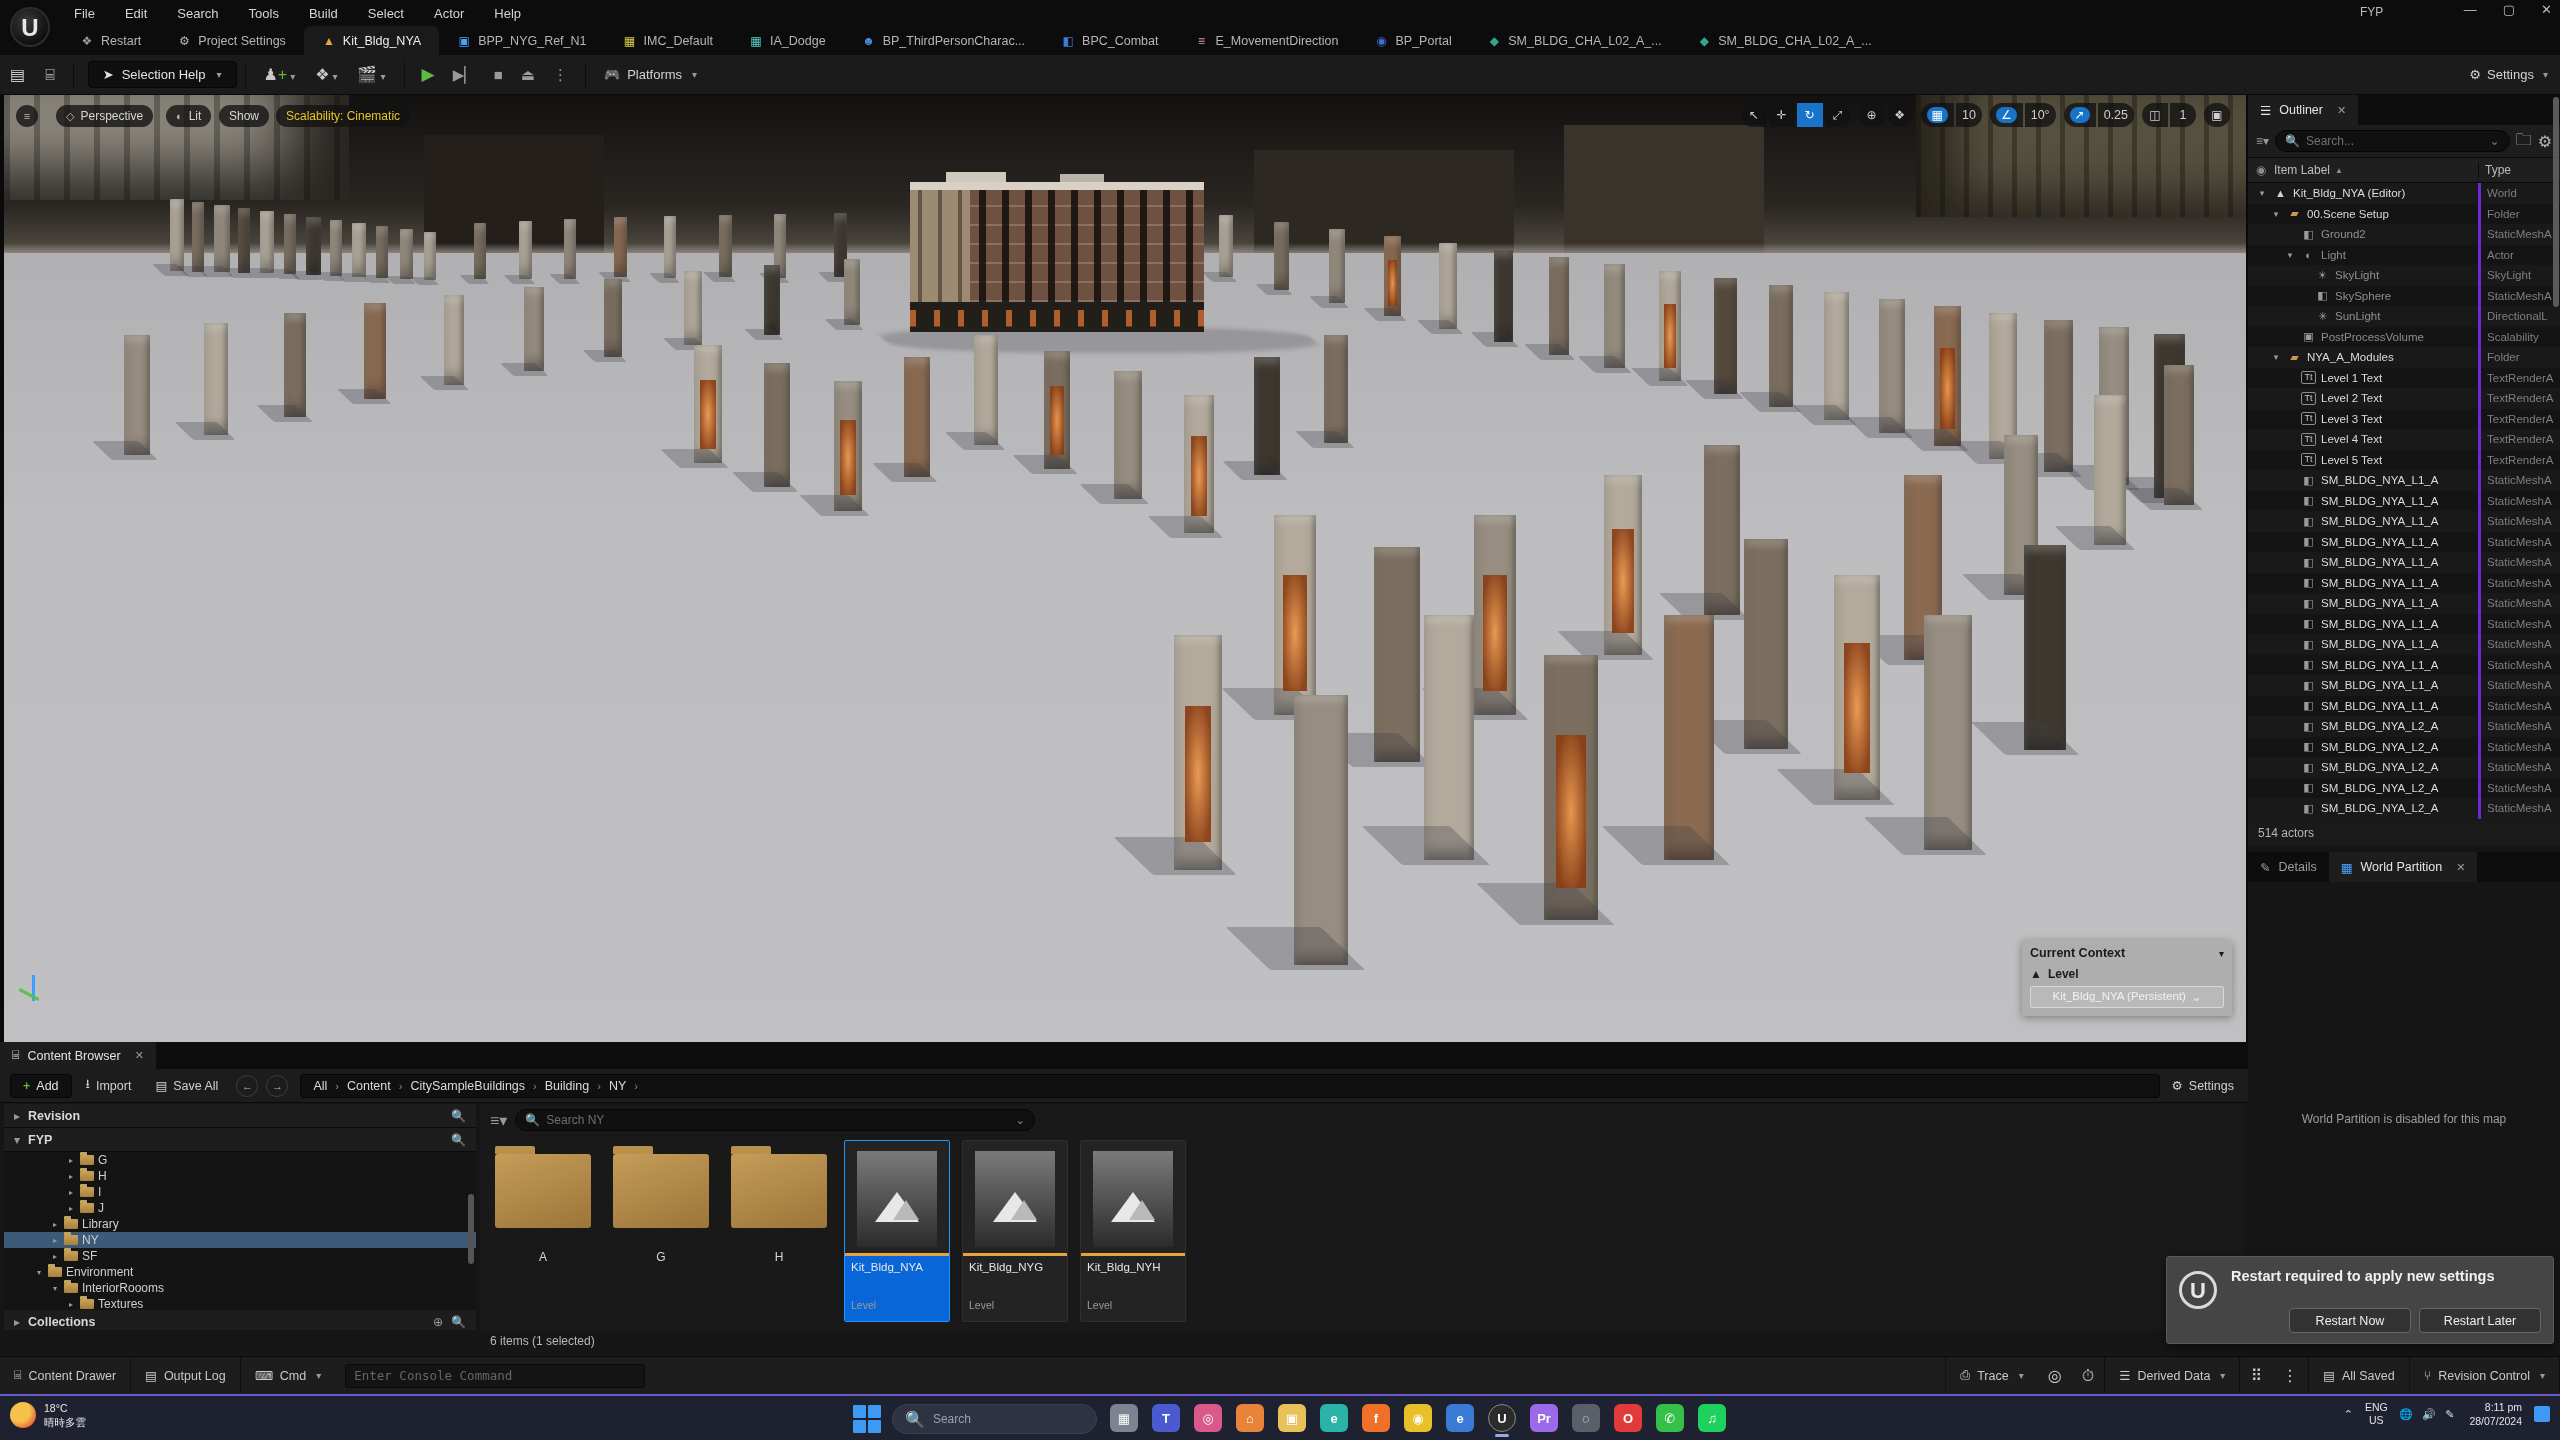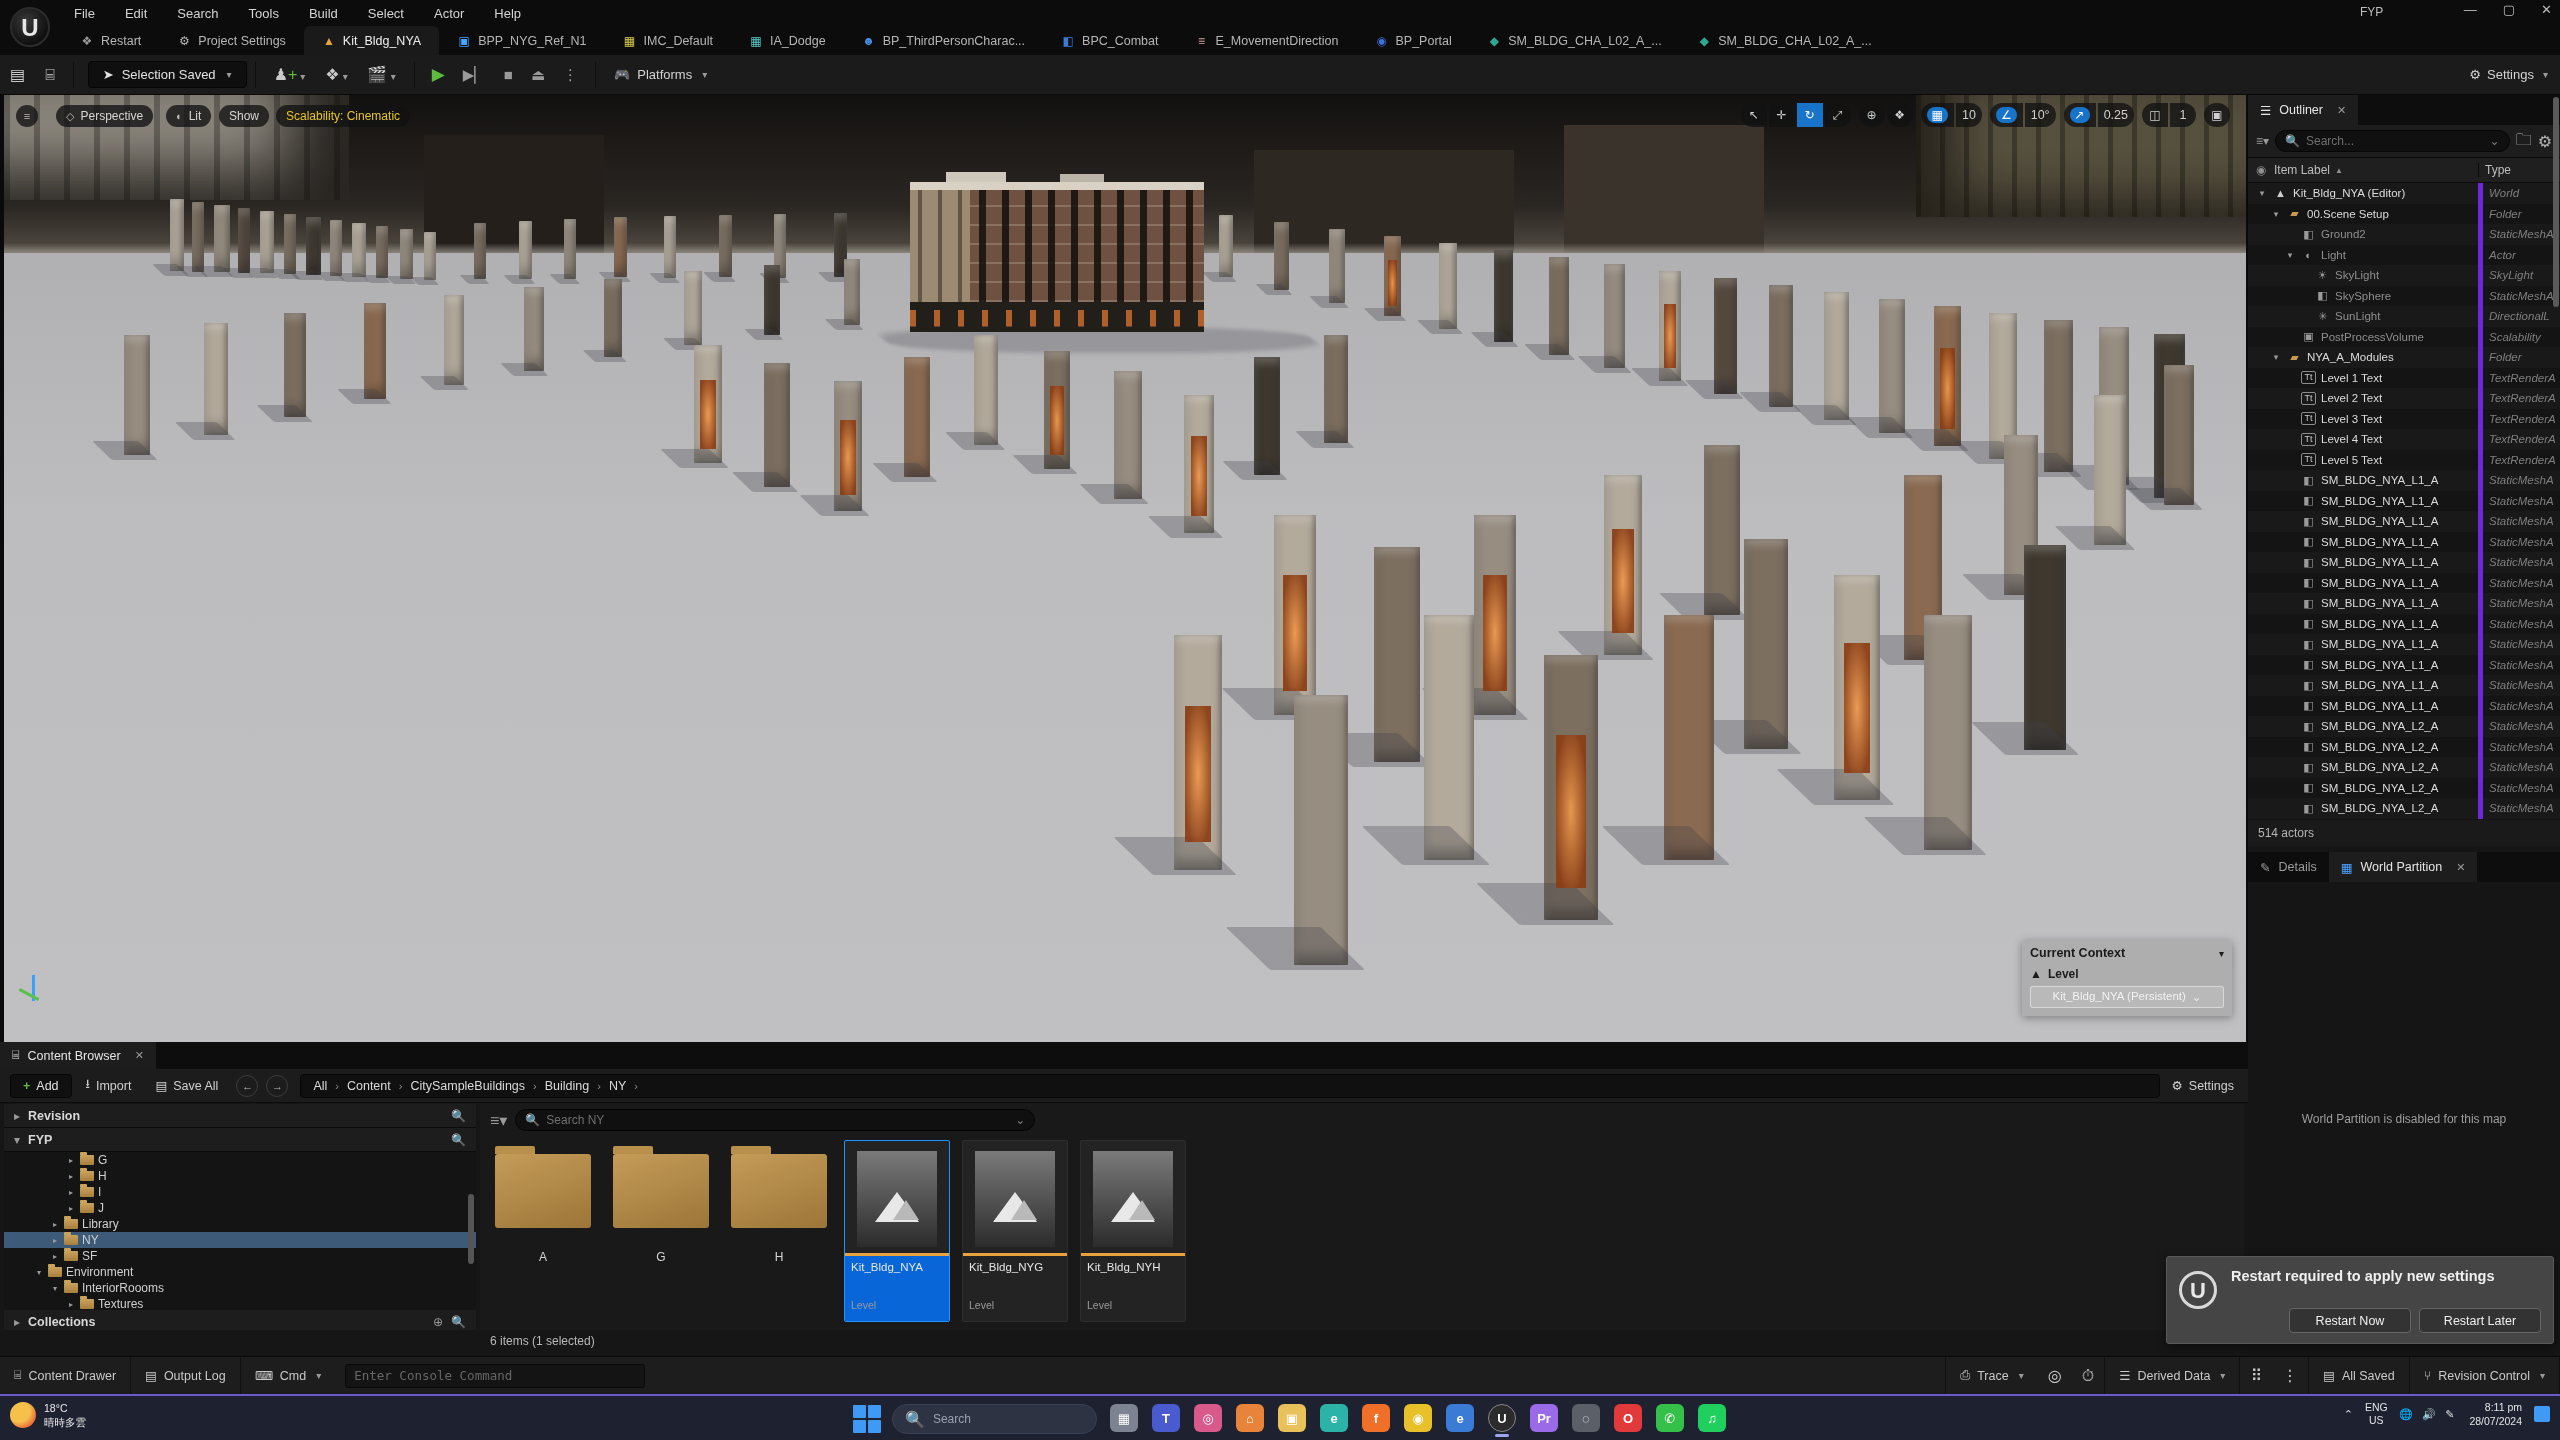--- a/index.html
+++ b/index.html
@@ -116,22 +116,22 @@
     display:flex; align-items:center; font-size:12px; color:#bdbdbd; }
   #col-eye { width:26px; text-align:center; color:#8f8f8f; }
   #col-item { flex:1; display:flex; gap:5px; align-items:center; }
   #col-type { width:82px; border-left:1px solid #0a0a0a; padding-left:6px; }
   #outliner-rows { height:637px; overflow:hidden; position:relative; }
   .orow { display:flex; align-items:center; height:20.5px; font-size:11.5px; }
   .orow:nth-child(odd) { background:#191919; }
   .orow:nth-child(even) { background:#141414; }
   .orow .lbl { flex:1; display:flex; align-items:center; gap:5px; overflow:hidden; white-space:nowrap; color:#dcdcdc; }
   .orow.dim .lbl { color:#8e8e8e; }
-  .orow .typ { width:82px; color:#7f7f7f; overflow:hidden; white-space:nowrap; border-left:5px solid #6d28d9;
-    padding-left:6px; align-self:stretch; display:flex; align-items:center;font-style:italic; }
+  .orow .typ { width:82px; color:#7f7f7f; overflow:hidden; white-space:nowrap; border-left:3px solid #6d28d9;
+    padding-left:6px; align-self:stretch; display:flex; align-items:center; }
   .orow .arr { width:12px; color:#9a9a9a; font-size:9px; text-align:center; flex:none; }
   .orow .oicon { width:15px; text-align:center; font-size:11px; flex:none; }
   .orow .tticon { width:15px; height:13px; border:1px solid #8d8d8d; color:#c9c9c9; font-size:9px; line-height:11px;
     text-align:center; flex:none; border-radius:2px; }
   #outliner-scroll { position:absolute; right:1px; top:2px; width:6px; height:210px; background:#5a5a5a; border-radius:3px; }
   #outliner-footer { height:26px; display:flex; align-items:center; padding:0 10px; font-size:12px; color:#b5b5b5; background:#1a1a1a; }
 
   #details { position:absolute; left:2248px; top:852px; width:312px; height:504px; background:#151515; }
   #details-tabrow { height:30px; background:#0d0d0d; display:flex; }
   #wp-message { margin-top:230px; text-align:center; font-size:12px; color:#9d9d9d; }
@@ -306,21 +306,21 @@
         </div>
       </div>
   </div>
 
   <div id="toolbar">
     <span class="tb-icon">▤</span>
     <span class="tb-icon">⌸</span>
     <span class="tb-sep"></span>
     <div id="selection-mode">
       <span>➤</span>
-      <span>Selection Saved</span>
+      <span>Selection Help</span>
       <span class="tb-drop">▾</span>
     </div>
     <span class="tb-sep"></span>
     <span class="tb-icon">♟<span style="color:#5dbb3f">+</span><span class="tb-drop">▾</span></span>
     <span class="tb-icon">❖<span class="tb-drop">▾</span></span>
     <span class="tb-icon">🎬<span class="tb-drop">▾</span></span>
     <span class="tb-sep"></span>
     <span class="play-btn play">▶</span>
     <span class="play-btn">▶▏</span>
     <span class="play-btn">■</span>

